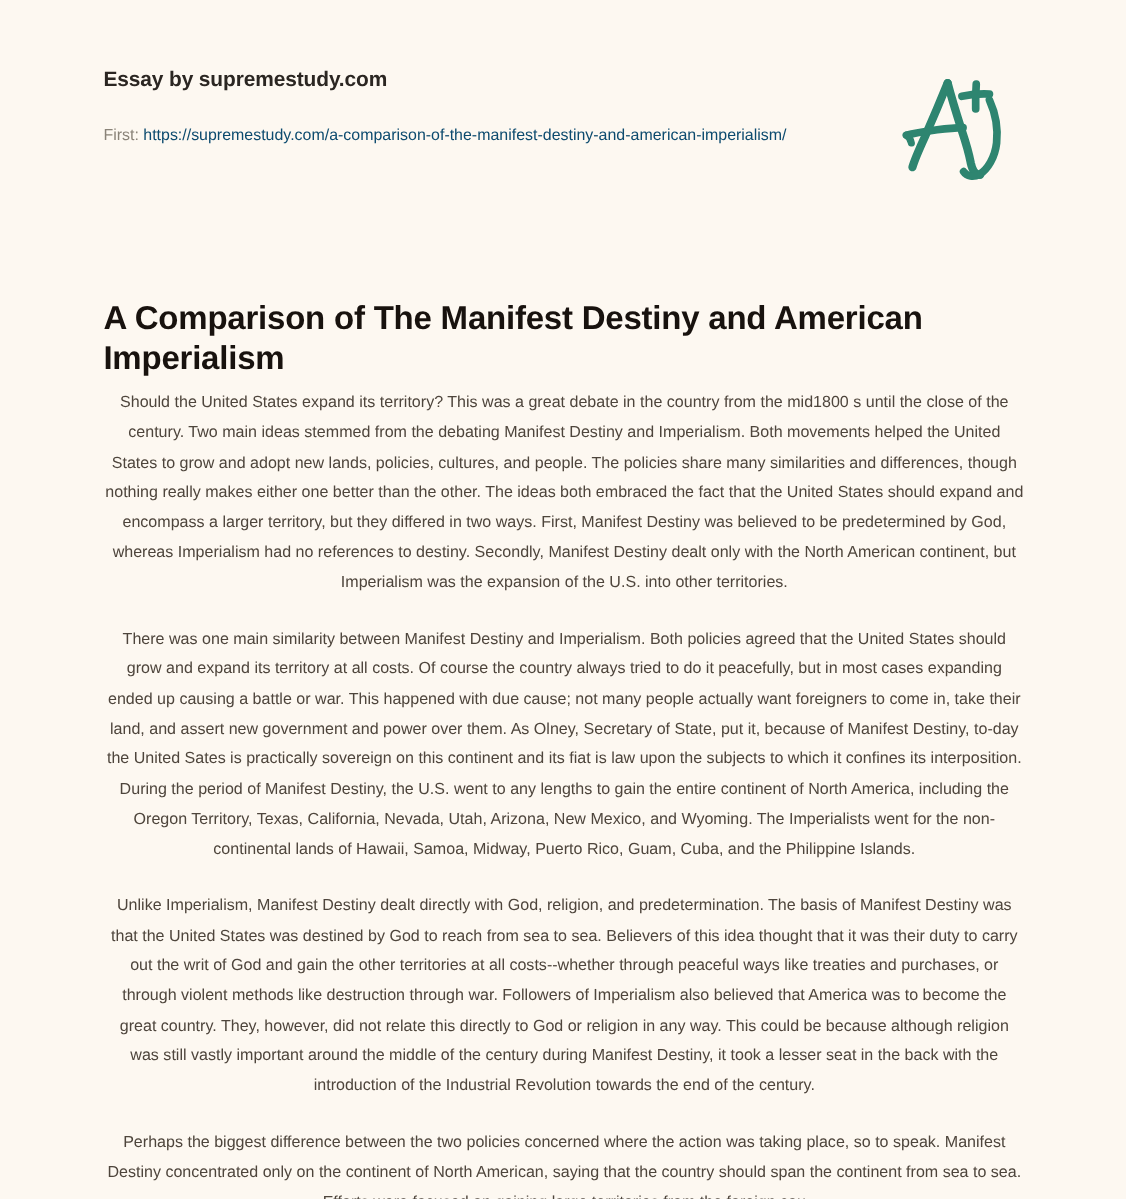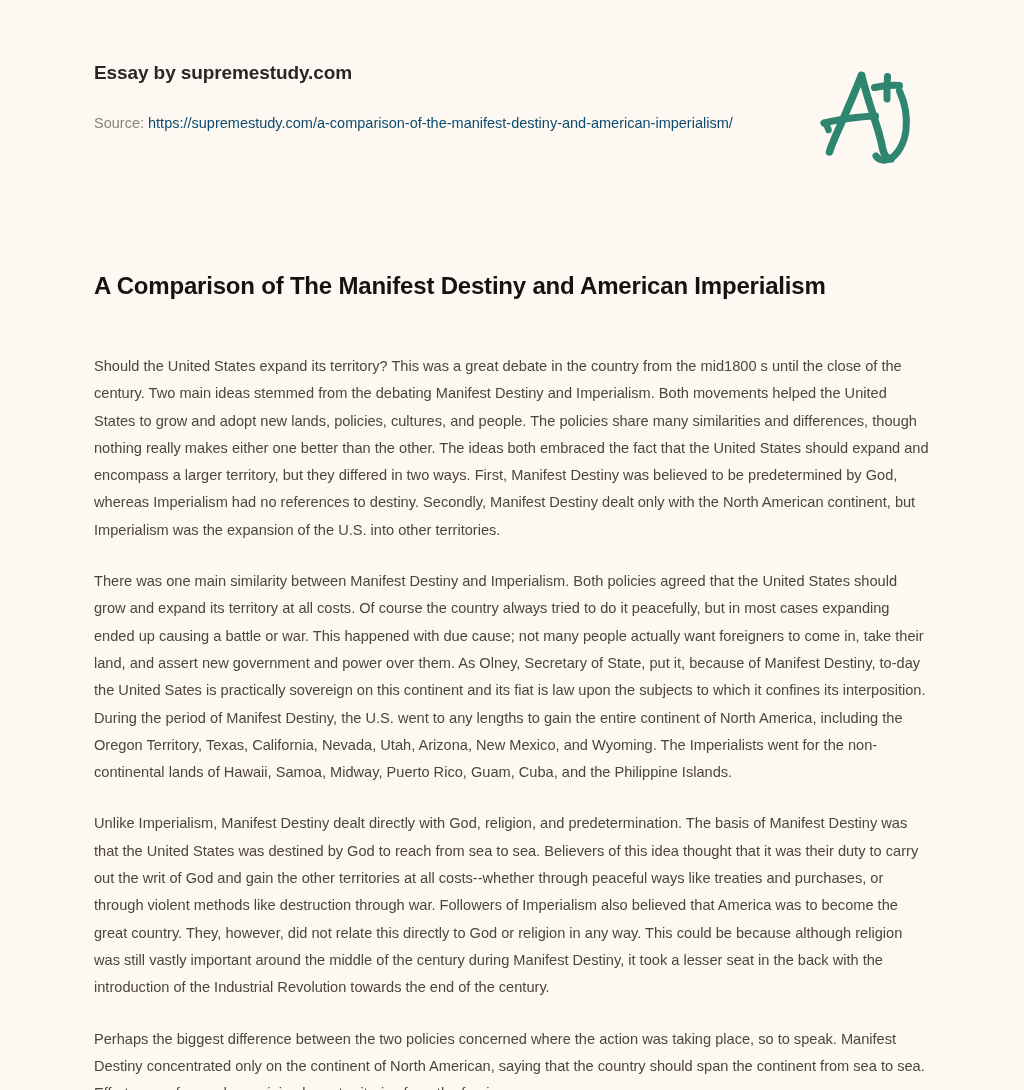--- a/index.html
+++ b/index.html
@@ -77,57 +77,57 @@
     width: 122px;
     height: 122px;
   }
 
   
   .doc-title {
     position: absolute;
     left: 94px;
     top: 252px;
     width: 760px;
-    font-size: 24px;
+    font-size: 30px;
     line-height: 36px;
     font-weight: bold;
     color: #18120e;
     letter-spacing: -0.2px;
   }
 
   
   .doc-body {
     position: absolute;
     left: 94px;
     top: 353px;
     width: 838px;
   }
 
   .doc-body p {
     margin: 0 0 24px 0;
     font-size: 14.6px;
     line-height: 27.3px;
     color: #4e453c;
-    text-align: left;
+    text-align: center;
   }
   .doc-body p:last-child {
     margin-bottom: 0;
   }
 </style>
 </head>
 <body>
 
 <div class="page">
 
   <div class="doc-header">
 
     <div class="byline">Essay by supremestudy.com</div>
 
     <div class="source-line">
-      <span class="source-label">Source:</span>
+      <span class="source-label">First:</span>
       <span> </span><a class="source-url" href="#">https://supremestudy.com/a-comparison-of-the-manifest-destiny-and-american-imperialism/</a>
     </div>
 
     <div class="logo-wrap">
       <svg viewBox="0 0 122 122" xmlns="http://www.w3.org/2000/svg">
         <g fill="none" stroke="#2e8570" stroke-linecap="round" stroke-linejoin="round">
 
           <path d="M53.5 17.5 C48 31 40 50 33 66 C27.5 78 23.5 87 21.5 94" stroke-width="7.5"></path>
 
           <path d="M53.5 17.5 C57 31 62 47 66.5 61 C70.5 73 73 82 74.5 90

